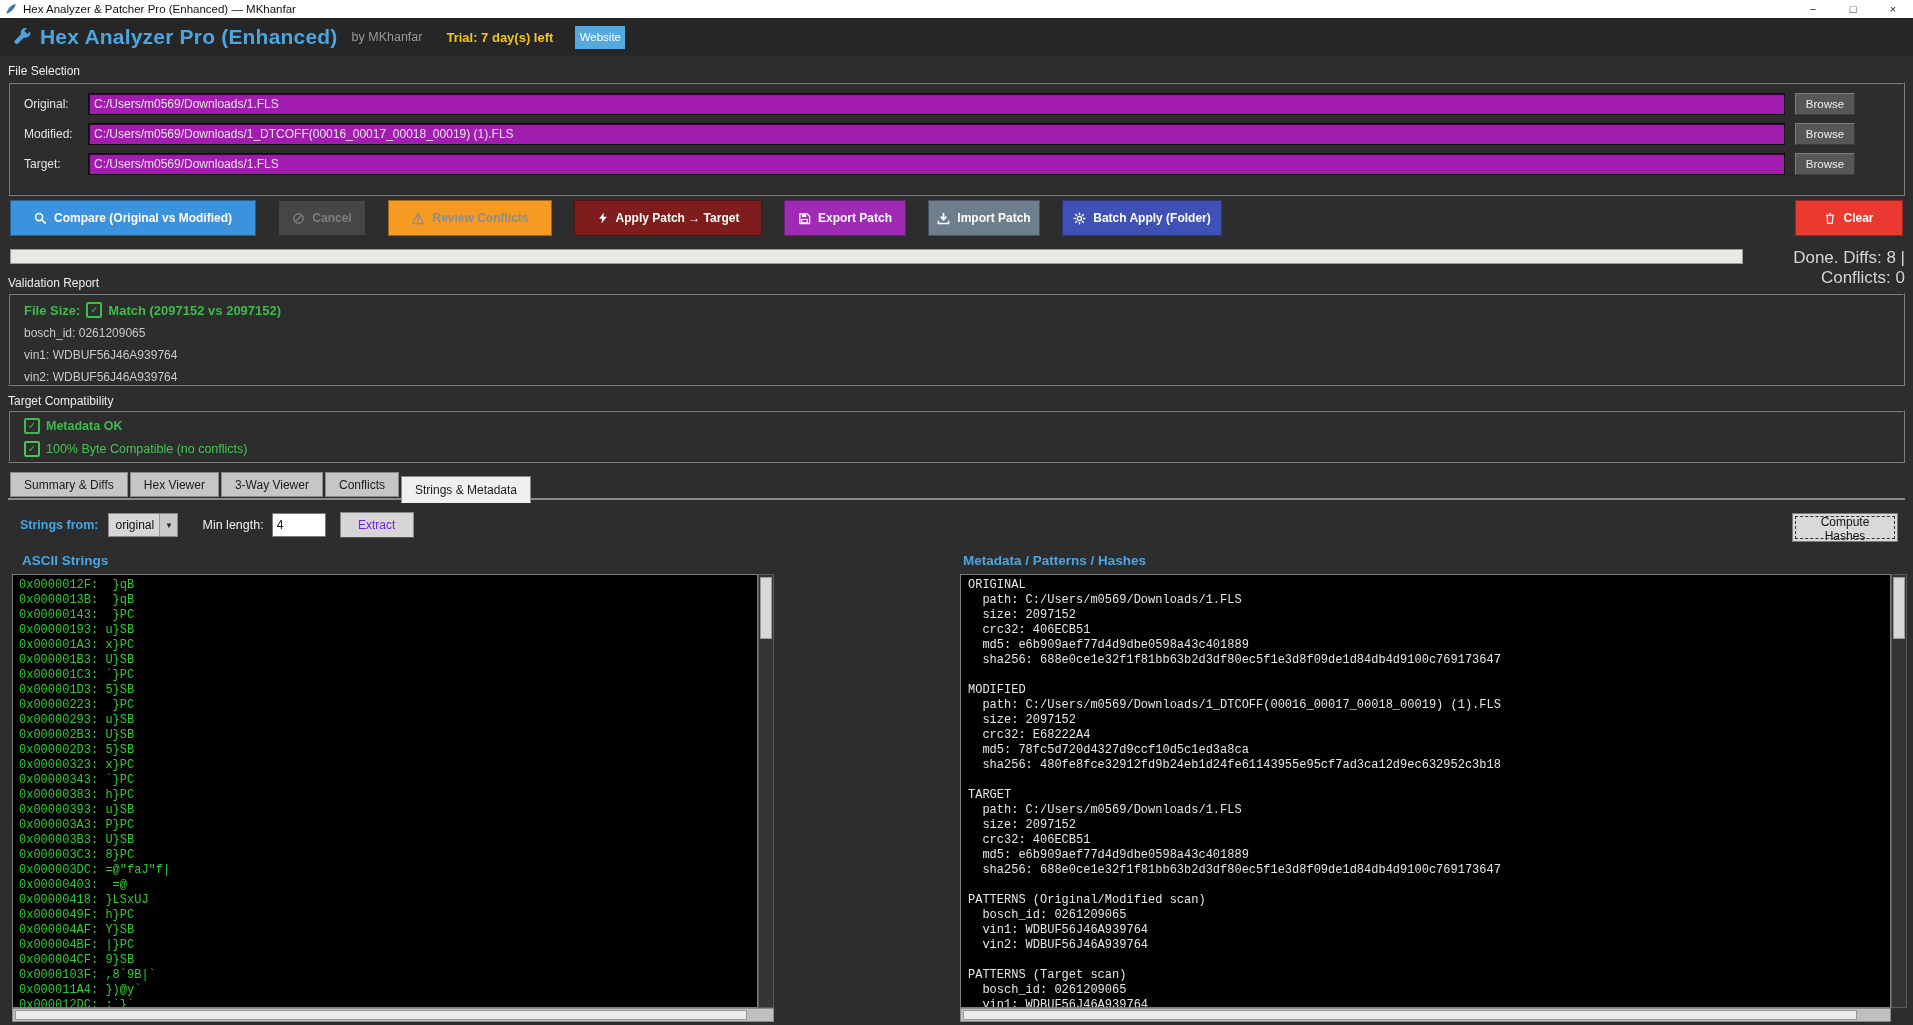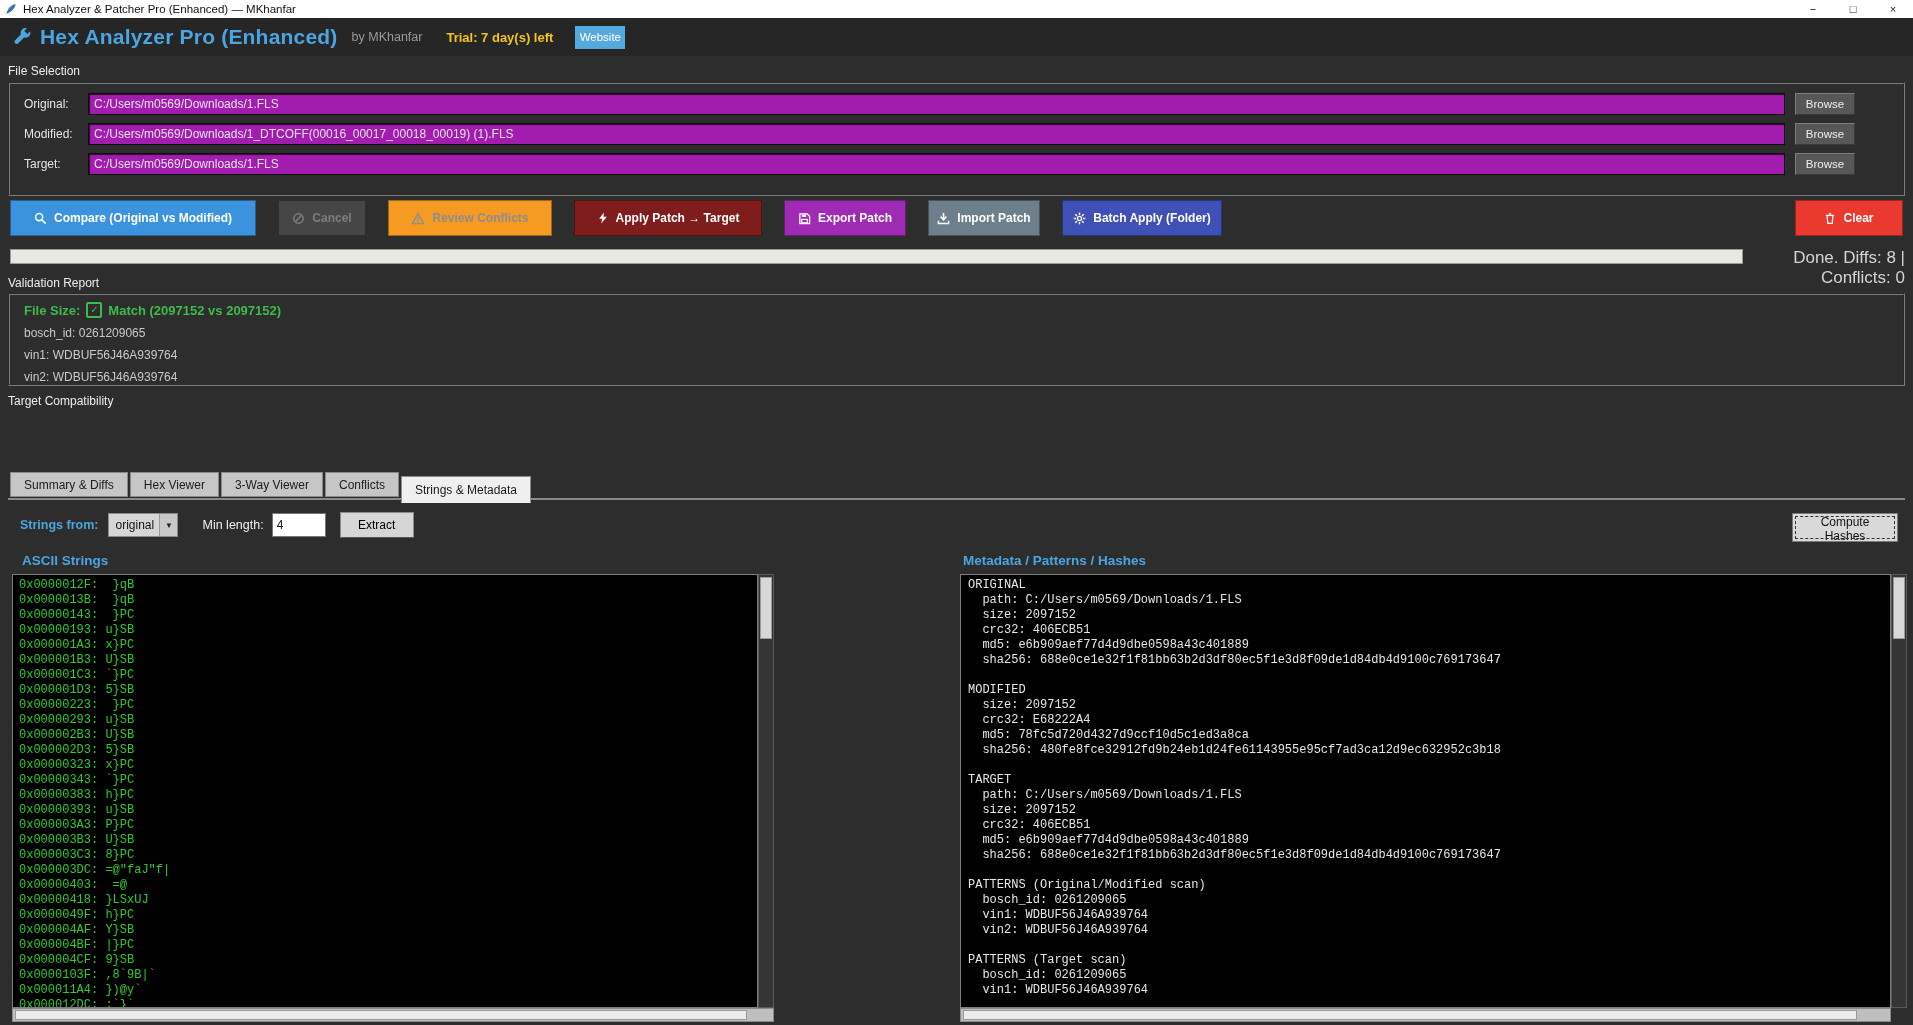--- a/index.html
+++ b/index.html
@@ -73,21 +73,21 @@
   .toolbar2{position:absolute;left:20px;top:512px;display:flex;align-items:center;}
   .tb-label{font-size:12.5px;font-weight:bold;color:#4aa5e0;}
   .combo{margin-left:10px;width:70px;height:24px;background:#d6d6d6;border:1px solid #8a8a8a;
          display:flex;align-items:center;box-sizing:border-box;cursor:pointer;}
   .combo .cval{flex:1;font-size:12px;color:#111;padding-left:6px;}
   .combo .carrow{width:17px;height:100%;border-left:1px solid #9a9a9a;display:flex;align-items:center;
                  justify-content:center;font-size:8px;color:#222;background:#c9c9c9;}
   .minlab{margin-left:24px;font-size:12.5px;color:#f0f0f0;}
   .minentry{margin-left:8px;width:44px;height:22px;background:#fff;border:1px solid #777;color:#111;
             font-size:12px;font-family:inherit;padding:0 4px;box-sizing:content-box;}
-  .extract-btn{margin-left:14px;width:74px;height:26px;background:#d6d6d6;color:#000000;border:1px solid #8a8a8a;
+  .extract-btn{margin-left:14px;width:74px;height:26px;background:#d6d6d6;color:#6d28d9;border:1px solid #8a8a8a;
                border-bottom-color:#555;font-size:12px;font-family:inherit;cursor:pointer;}
   .compute-btn{position:absolute;left:1792px;top:513px;width:106px;height:29px;background:#d9d9d9;color:#111;
                border:1px solid #7a7a7a;outline:1px dashed #333;outline-offset:-4px;font-size:12px;
                font-family:inherit;cursor:pointer;}
   
   .panel-title{position:absolute;top:553px;font-size:13.5px;font-weight:bold;color:#4aa5e0;}
   .mono{font-family:"Liberation Mono","DejaVu Sans Mono",monospace;}
   .listbox{position:absolute;left:12px;top:574px;width:746px;height:434px;background:#000;
            border:1px solid #7d7d7d;box-sizing:border-box;overflow:hidden;padding:3px 0 0 6px;}
   .listbox .line{font-size:12px;line-height:15px;color:#2fcc2f;white-space:pre;}
@@ -236,20 +236,30 @@
     </div>
     <div>
 
     <div class="vr-line">bosch_id: 0261209065</div>
         <div class="vr-line">vin1: WDBUF56J46A939764</div>
         <div class="vr-line">vin2: WDBUF56J46A939764</div>
       </div>
   </div>
 
   <div class="section-label" style="left:8px;top:394px;">Target Compatibility</div>
+  <div class="groupbox gb-compat">
+    <div class="compat-row bold">
+      <span class="checkbox"></span>
+      <span>Metadata OK</span>
+    </div>
+    <div class="compat-row light">
+      <span class="checkbox"></span>
+      <span>100% Byte Compatible (no conflicts)</span>
+    </div>
+  </div>
 
   <div class="nbline"></div>
   <div class="tabs">
     <div class="tab">Summary &amp; Diffs</div>
     <div class="tab">Hex Viewer</div>
     <div class="tab">3-Way Viewer</div>
     <div class="tab">Conflicts</div>
     <div class="tab active">Strings &amp; Metadata</div>
   </div>
 
@@ -309,20 +319,21 @@
   <div class="textbox mono">
 
   <div class="line">ORIGINAL</div>
       <div class="line">  path: C:/Users/m0569/Downloads/1.FLS</div>
       <div class="line">  size: 2097152</div>
       <div class="line">  crc32: 406ECB51</div>
       <div class="line">  md5: e6b909aef77d4d9dbe0598a43c401889</div>
       <div class="line">  sha256: 688e0ce1e32f1f81bb63b2d3df80ec5f1e3d8f09de1d84db4d9100c769173647</div>
       <div class="line">&nbsp;</div>
       <div class="line">MODIFIED</div>
+      <div class="line">  path: C:/Users/m0569/Downloads/1_DTCOFF(00016_00017_00018_00019) (1).FLS</div>
       <div class="line">  size: 2097152</div>
       <div class="line">  crc32: E68222A4</div>
       <div class="line">  md5: 78fc5d720d4327d9ccf10d5c1ed3a8ca</div>
       <div class="line">  sha256: 480fe8fce32912fd9b24eb1d24fe61143955e95cf7ad3ca12d9ec632952c3b18</div>
       <div class="line">&nbsp;</div>
       <div class="line">TARGET</div>
       <div class="line">  path: C:/Users/m0569/Downloads/1.FLS</div>
       <div class="line">  size: 2097152</div>
       <div class="line">  crc32: 406ECB51</div>
       <div class="line">  md5: e6b909aef77d4d9dbe0598a43c401889</div>

